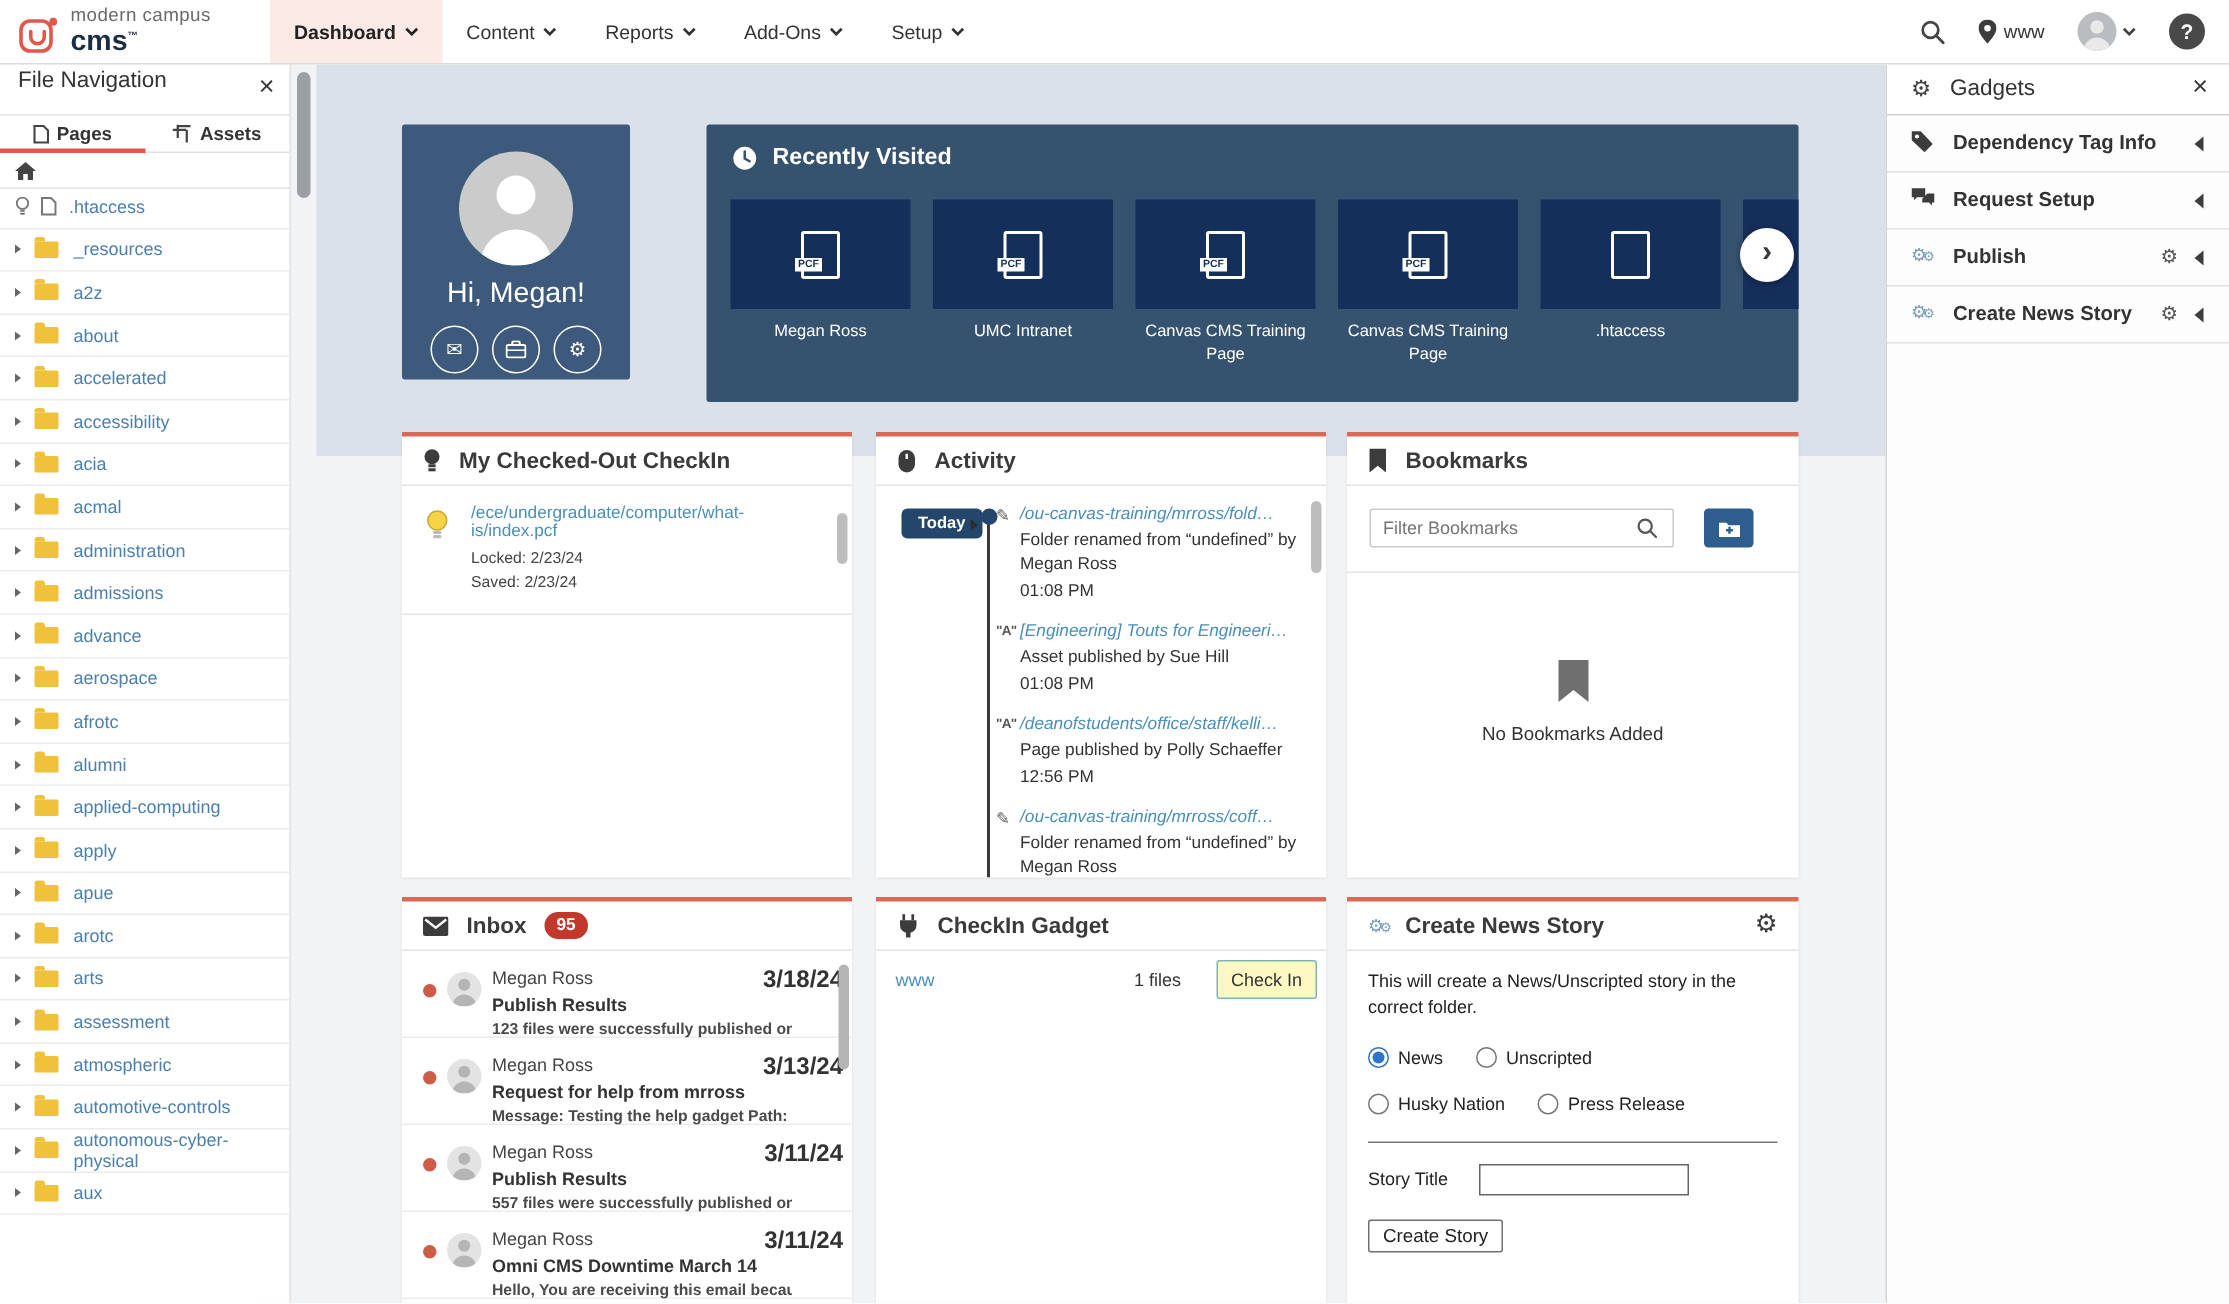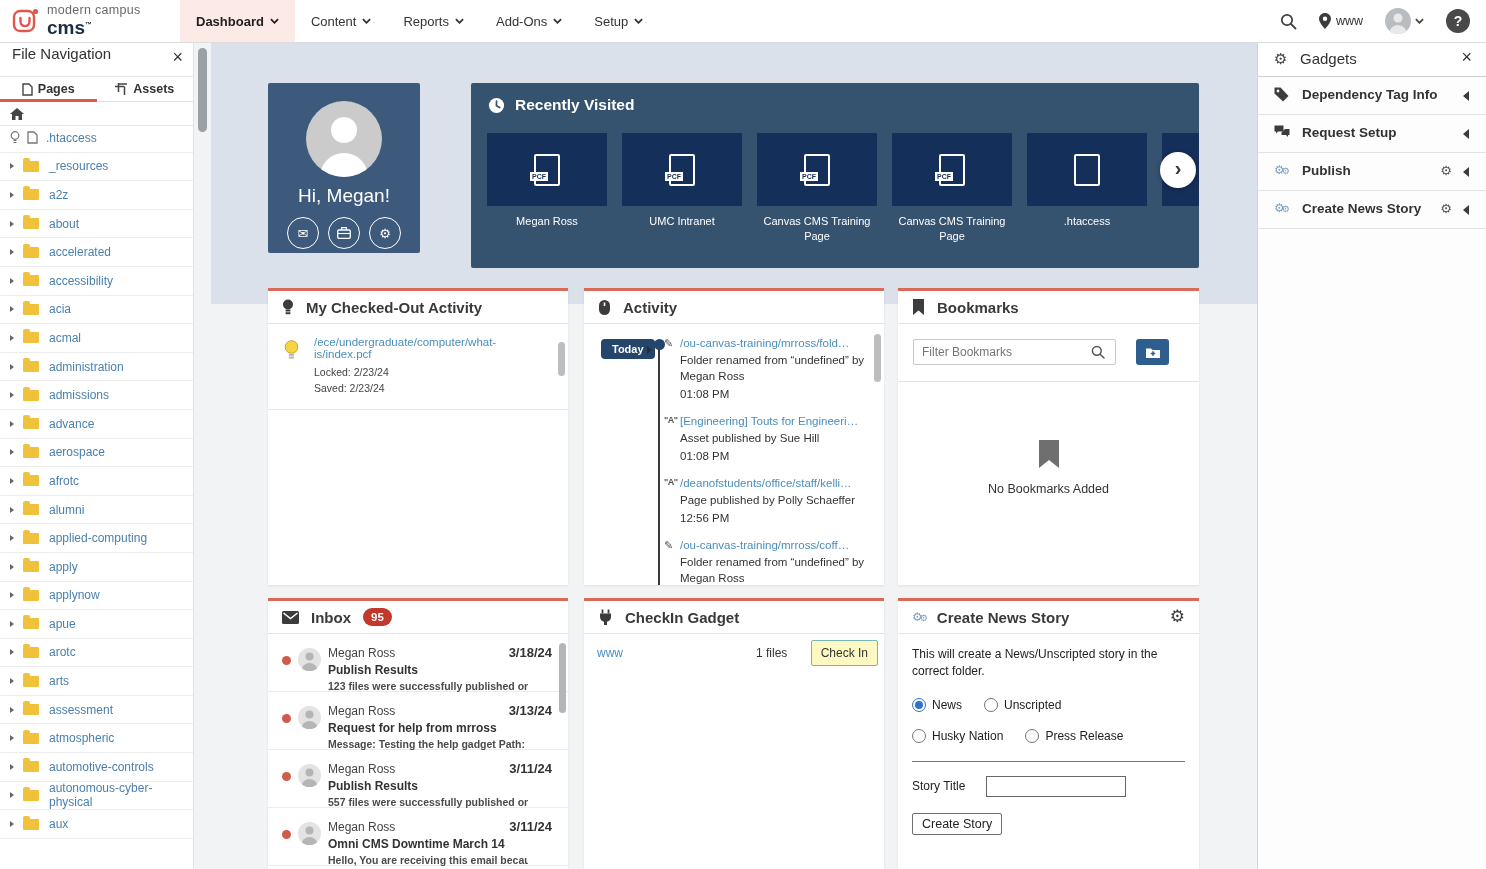--- a/index.html
+++ b/index.html
@@ -1,21 +1,21 @@
 <!DOCTYPE html>
 <html><head>
 <meta charset="utf-8">
 <style>
   html,body{margin:0;padding:0;background:#fff;font-family:"Liberation Sans","DejaVu Sans",sans-serif;}
   #app{position:relative;width:1486px;height:869px;overflow:hidden;background:#fff;}
   svg{display:block;}
 
   
   .topnav{position:absolute;left:0;top:0;right:0;height:42px;background:#fff;border-bottom:1px solid #dcdcdc;z-index:30;}
-  .brand{position:absolute;left:12px;top:4px;display:flex;align-items:center;gap:8px;}
+  .brand{position:absolute;left:12px;top:4px;display:flex;align-items:flex-end;gap:8px;}
   .brand-text{line-height:1;}
   .brand-l1{font-size:12.5px;color:#6a6a6a;letter-spacing:.3px;}
   .brand-l2{font-size:19px;font-weight:bold;color:#1d2d44;margin-top:1px;}
   .brand-l2 sup{font-size:7px;}
   .menus{position:absolute;left:180px;top:0;height:42px;display:flex;align-items:stretch;}
   .menu-item{display:flex;align-items:center;gap:6px;padding:0 16px;font-size:13px;color:#333;cursor:pointer;}
   .menu-item.active{background:#fbeae5;font-weight:bold;color:#222;}
   .chev{width:9px;height:6px;}
   .nav-right{position:absolute;right:16px;top:0;height:42px;display:flex;align-items:center;gap:22px;}
   .pinwrap{display:flex;align-items:center;gap:5px;font-size:12.5px;color:#333;}
@@ -76,41 +76,41 @@
   
   .act-body{position:absolute;left:0;right:0;top:35px;bottom:0;overflow:hidden;}
   .today-pill{position:absolute;left:17px;top:13px;background:#24466b;color:#fff;font-size:11px;font-weight:bold;padding:4px 11px;border-radius:4px;}
   .today-caret{position:absolute;left:63px;top:20px;width:0;height:0;border-left:5px solid #2c2c2c;border-top:4px solid transparent;border-bottom:4px solid transparent;}
   .act-line{position:absolute;left:74px;top:18px;bottom:0;width:2px;background:#3a3a3a;}
   .act-dot{position:absolute;left:70px;top:13px;width:11px;height:11px;border-radius:50%;background:#24466b;}
   .events{position:absolute;left:96px;top:11px;right:16px;}
   .event{position:relative;margin-bottom:15px;font-size:11.5px;}
   .ev-icon{position:absolute;left:-16px;top:0;color:#555;font-size:11px;}
   .ev-icon.asset{font-size:9px;font-weight:bold;letter-spacing:-0.5px;}
-  .ev-link{color:#4a8ebc;cursor:pointer;}
+  .ev-link{color:#4a8ebc;cursor:pointer;font-style:italic;}
   .ev-desc{color:#333;margin-top:3px;line-height:1.4;}
   .ev-time{color:#333;margin-top:4px;}
   .act-thumb{position:absolute;right:3px;top:8px;width:7px;height:48px;border-radius:4px;background:#bdbdbd;}
 
   
   .bm-toolbar{position:relative;height:57px;border-bottom:1px solid #e3e3e3;}
   .bm-input{position:absolute;left:15px;top:15px;width:203px;height:26px;border:1px solid #c9c9c9;border-radius:2px;font-size:12px;padding:0 26px 0 8px;color:#333;box-sizing:border-box;font-family:inherit;}
   .bm-search{position:absolute;left:193px;top:21px;}
   .bm-add{position:absolute;left:238px;top:15px;width:33px;height:26px;background:#2d5e8e;border-radius:3px;display:flex;align-items:center;justify-content:center;cursor:pointer;}
   .bm-empty{text-align:center;}
   .bm-empty-ic{margin:58px auto 0;}
   .bm-empty-tx{font-size:12.5px;color:#333;margin-top:14px;}
 
   
   .inbox-badge{background:#c0392b;color:#fff;font-size:11.5px;font-weight:bold;border-radius:10px;padding:3px 8px;}
   .msg{position:relative;height:58px;border-bottom:1px solid #ececec;padding:9px 40px 0 60px;box-sizing:border-box;cursor:pointer;}
   .msg-dot{position:absolute;left:14px;top:22px;width:9px;height:9px;border-radius:50%;background:#cd5c49;}
   .msg-av{position:absolute;left:30px;top:14px;width:23px;height:23px;border-radius:50%;background:#e3e3e3;overflow:hidden;}
   .msg-sender{font-size:12px;color:#444;}
-  .msg-date{position:absolute;right:16px;top:11px;font-size:13px;font-weight:bold;color:#333;text-align:right;}
+  .msg-date{position:absolute;right:6px;top:11px;font-size:16px;font-weight:bold;color:#333;text-align:right;}
   .msg-subject{font-size:12px;font-weight:bold;color:#333;margin-top:2px;}
   .msg-preview{font-size:10.5px;font-weight:bold;color:#4a4a4a;margin-top:3px;white-space:nowrap;overflow:hidden;}
   .inbox-thumb{position:absolute;right:2px;top:42px;width:7px;height:70px;border-radius:4px;background:#b5b5b5;}
 
   
   .ci-toolbar{position:relative;height:40px;border-bottom:1px solid #9a9a9a;}
   .ci-sites{position:absolute;left:13px;top:10px;font-size:14px;font-weight:bold;color:#222;}
   .btn-yellow{position:absolute;left:172px;top:7px;background:#f0b42b;border-radius:3px;padding:5px 9px;font-size:12px;color:#222;cursor:pointer;}
   .sq-btn{position:absolute;top:7px;width:26px;height:24px;border:1px solid #444;border-radius:3px;background:#fff;display:flex;align-items:center;justify-content:center;cursor:pointer;box-sizing:border-box;}
   .ci-row{position:relative;height:38px;}
@@ -331,25 +331,20 @@
           <span class="f-label">applied-computing</span>
         </div>
       <div class="f-row">
           <span class="f-caret"></span>
           <span class="folder-ic"></span>
           <span class="f-label">apply</span>
         </div>
       <div class="f-row">
           <span class="f-caret"></span>
           <span class="folder-ic"></span>
-          <span class="f-label">applynow</span>
-        </div>
-      <div class="f-row">
-          <span class="f-caret"></span>
-          <span class="folder-ic"></span>
           <span class="f-label">apue</span>
         </div>
       <div class="f-row">
           <span class="f-caret"></span>
           <span class="folder-ic"></span>
           <span class="f-label">arotc</span>
         </div>
       <div class="f-row">
           <span class="f-caret"></span>
           <span class="folder-ic"></span>
@@ -450,21 +445,21 @@
       <div class="rv-next">›</div>
     </div>
 
     <div class="panel" style="left:58px;top:246px;width:300px;height:294px;">
       <div class="p-header">
         <svg width="12" height="17" viewBox="0 0 12 17">
             <circle cx="6" cy="5.5" r="5" fill="#3c3c3c"></circle>
             <rect x="3.6" y="10.5" width="4.8" height="2" fill="#3c3c3c"></rect>
             <rect x="3.6" y="13.2" width="4.8" height="2" fill="#3c3c3c"></rect>
           </svg>
-        <span class="p-title">My Checked-Out Activity</span>
+        <span class="p-title">My Checked-Out CheckIn</span>
       </div>
       <div class="co-row">
         <svg class="co-bulb" width="15" height="21" viewBox="0 0 15 21">
             <circle cx="7.5" cy="7" r="6.3" fill="#f6d445" stroke="#c9a52a" stroke-width="1"></circle>
             <rect x="4.7" y="13.8" width="5.6" height="2.2" rx="1" fill="#bbb"></rect>
             <rect x="4.7" y="16.6" width="5.6" height="2.2" rx="1" fill="#bbb"></rect>
           </svg>
         <div class="co-link">/ece/undergraduate/computer/what-is/index.pcf</div>
         <div class="co-meta">
           <div>Locked: 2/23/24</div>

